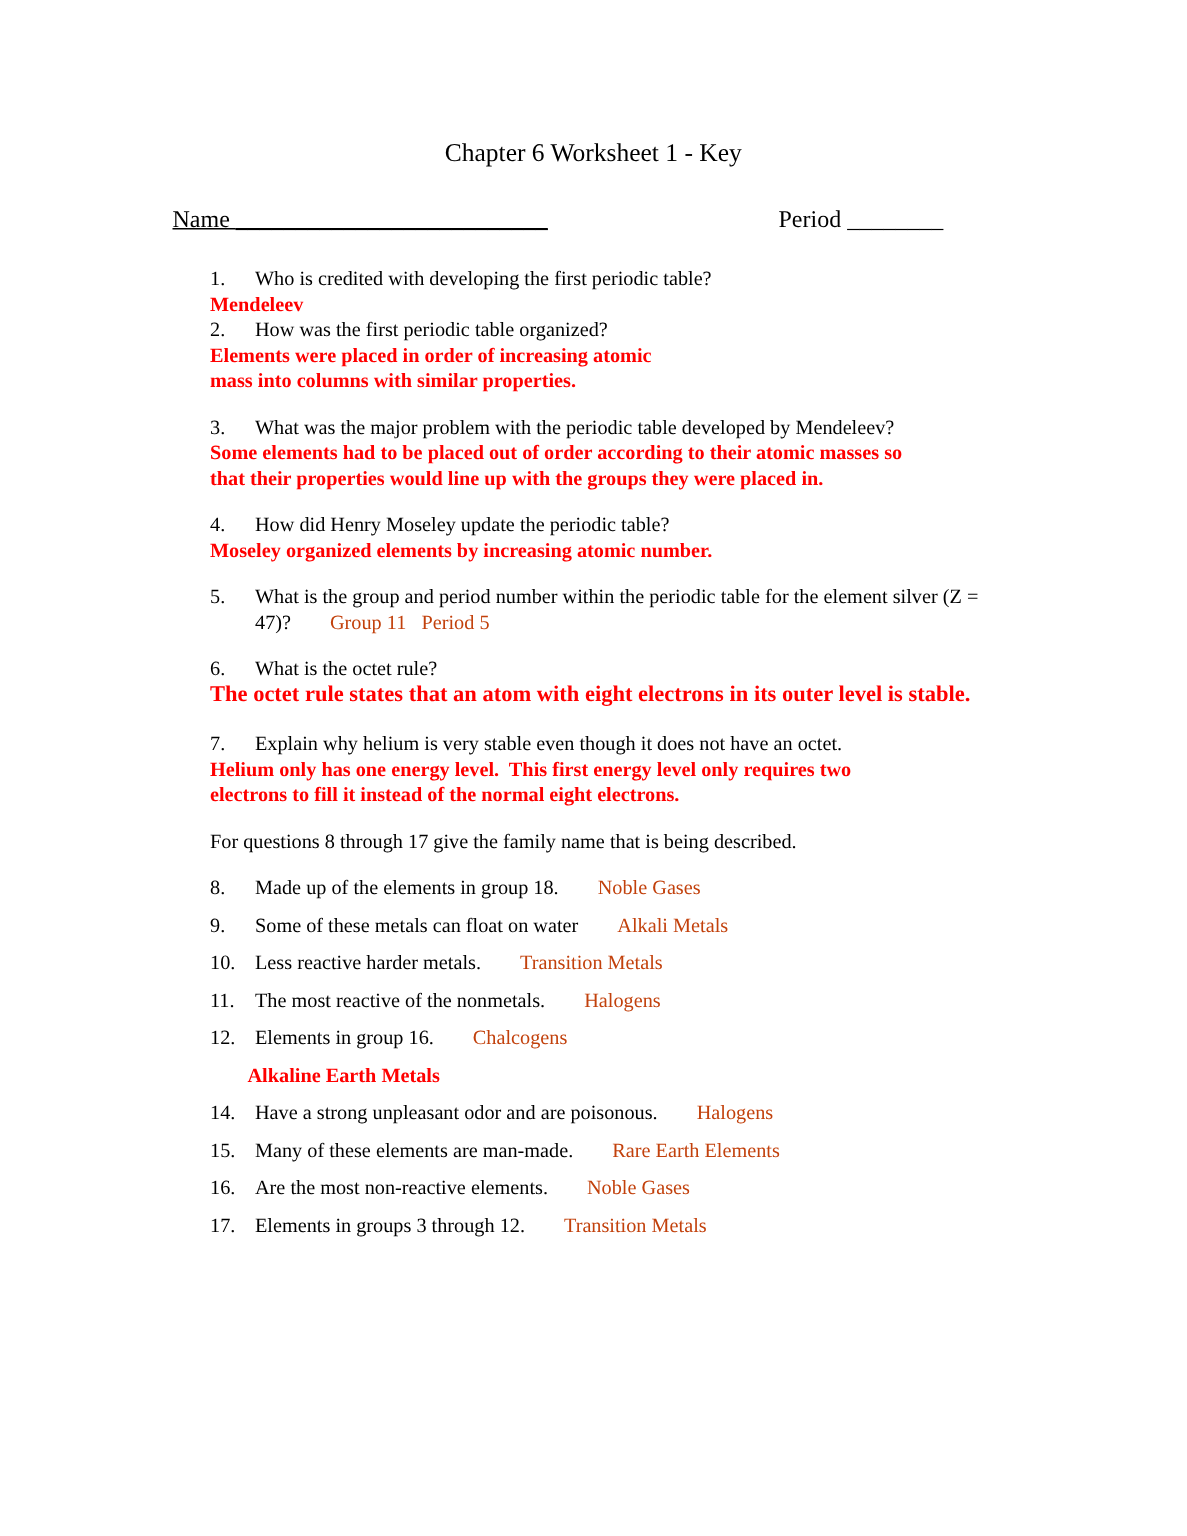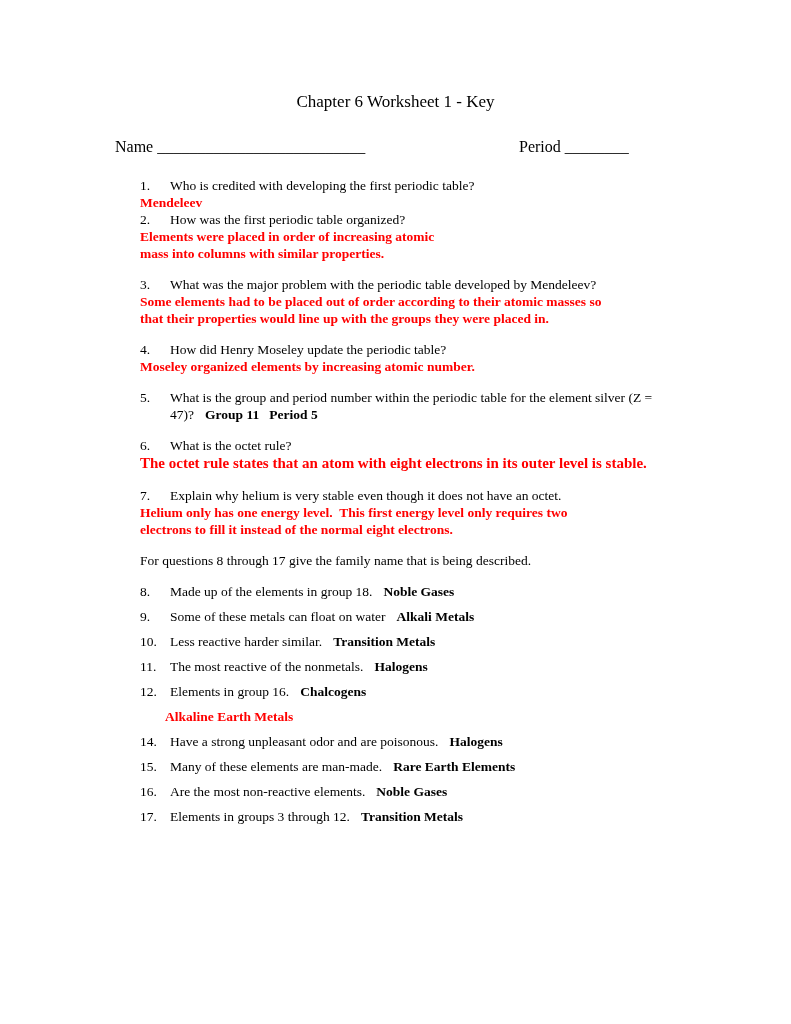--- a/index.html
+++ b/index.html
@@ -21,38 +21,39 @@
     font-weight: normal;
   }
   .name-row {
     position: relative;
     margin: 25px 0 0 115px;
     width: 560px;
     height: 20px;
     font-size: 16px;
     line-height: 20px;
     white-space: pre;
+    text-decoration: underline;
   }
   .period-part { position: absolute; left: 404px; top: 0; white-space: pre; }
   .content {
     margin: 20px 0 0 140px;
     width: 640px;
     font-size: 13.5px;
     line-height: 17px;
   }
   .q {
     white-space: pre;
     padding-left: 30px;
     text-indent: -30px;
   }
   .num { display: inline-block; width: 30px; text-indent: 0; }
   .ans-inline {
-    color: #000000;
-    font-weight: bold;
-    margin-left: 11px;
+    color: #c2410c;
+    font-weight: normal;
+    margin-left: 26px;
     white-space: pre;
   }
   .ans-block {
     color: #ff0000;
     font-weight: bold;
     white-space: pre;
   }
   .indent1 { }
   .indent2 { margin-left: 25px; }
   .big-ans { font-size: 15px; line-height: 19px; }
@@ -113,21 +114,21 @@
 
     <div class="qa gap">
       <div class="q"><span class="num">8.</span><span class="qtext">Made up of the elements in group 18.</span><span class="ans-inline">Noble Gases</span></div>
     </div>
 
     <div class="qa igap">
       <div class="q"><span class="num">9.</span><span class="qtext">Some of these metals can float on water</span><span class="ans-inline">Alkali Metals</span></div>
     </div>
 
     <div class="qa igap">
-      <div class="q"><span class="num">10.</span><span class="qtext">Less reactive harder similar.</span><span class="ans-inline">Transition Metals</span></div>
+      <div class="q"><span class="num">10.</span><span class="qtext">Less reactive harder metals.</span><span class="ans-inline">Transition Metals</span></div>
     </div>
 
     <div class="qa igap">
       <div class="q"><span class="num">11.</span><span class="qtext">The most reactive of the nonmetals.</span><span class="ans-inline">Halogens</span></div>
     </div>
 
     <div class="qa igap">
       <div class="q"><span class="num">12.</span><span class="qtext">Elements in group 16.</span><span class="ans-inline">Chalcogens</span></div>
     </div>
 

